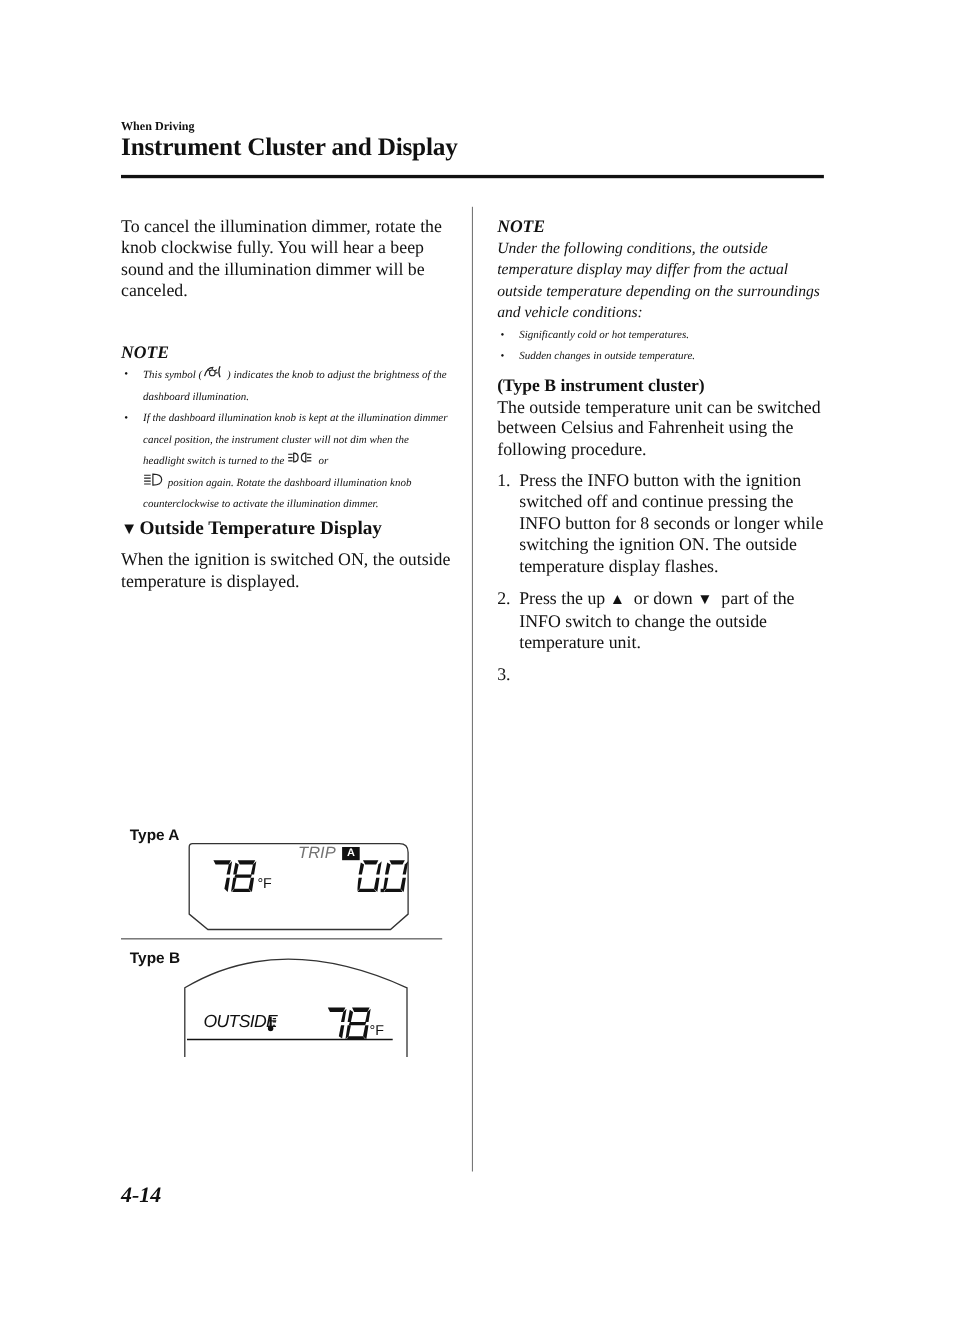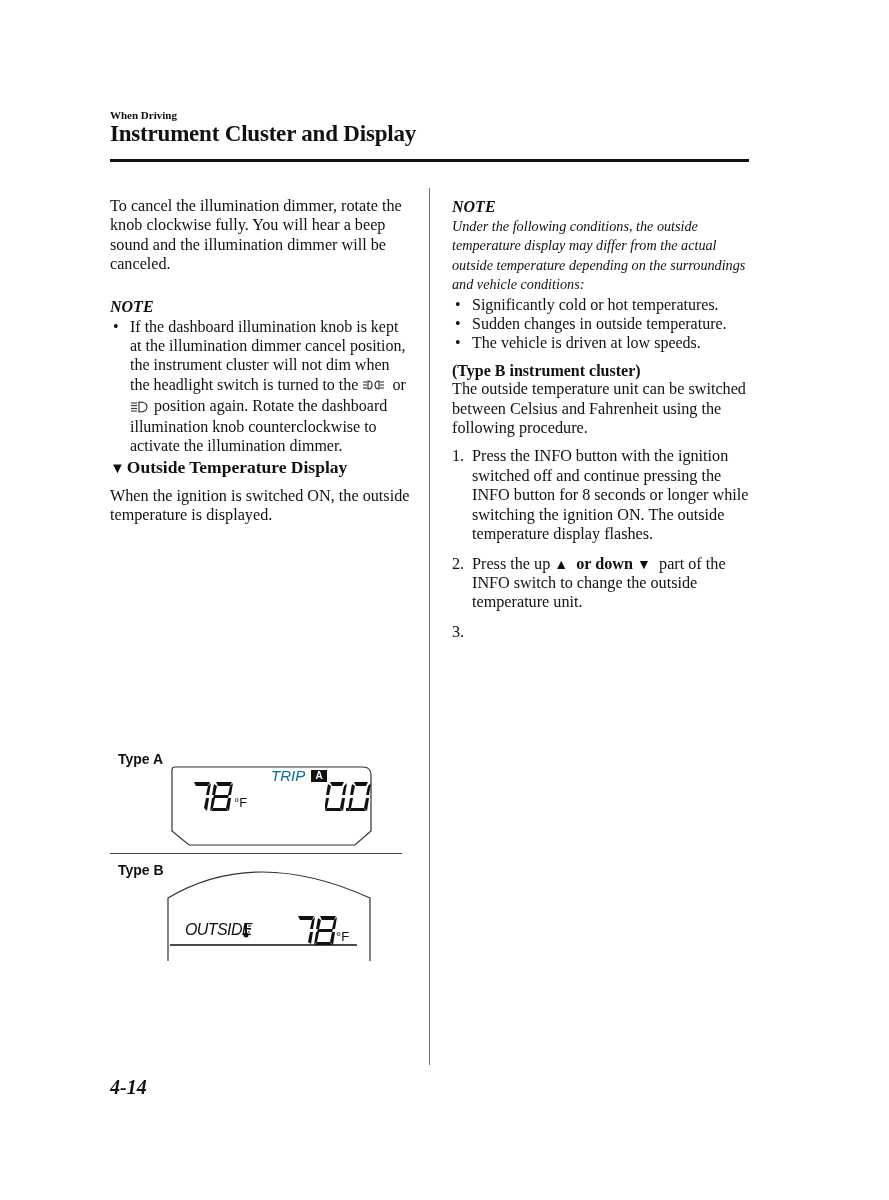--- a/index.html
+++ b/index.html
@@ -13,21 +13,21 @@
   .col-divider { position: absolute; left: 429px; top: 188px; width: 1px; height: 877px; background: #777; }
 
   .col { position: absolute; top: 197px; font-size: 16.2px; line-height: 19.4px; }
   .col-left { left: 110px; width: 300px; }
   .col-right { left: 452px; width: 300px; }
 
   p.body { margin-bottom: 19.4px; }
   .note-title { font-style: italic; font-weight: bold; font-size: 16px; line-height: 20px; }
   .note-text { font-style: italic; font-size: 14.2px; line-height: 19.4px; }
   ul.note-list { list-style: none; }
-  ul.note-list li { position: relative; padding-left: 20px; font-size: 16px; line-height: 19.4px; }
+  ul.note-list li { position: relative; padding-left: 20px; font-style: italic; font-size: 10px; line-height: 19.4px; }
   ul.note-list li::before { content: "•"; position: absolute; left: 3px; font-style: normal; }
 
   .heading-triangle { font-weight: bold; font-size: 17.5px; line-height: 22px; margin-bottom: 8px; }
   .heading-triangle .tri { font-size: 15px; margin-right: 2px; }
 
   .sub-heading { font-weight: bold; font-size: 16px; line-height: 19.4px; margin-top: 8px; }
   ol.steps { list-style: none; margin-top: 9px; }
   ol.steps li { position: relative; padding-left: 20px; margin-bottom: 10px; }
   ol.steps li .num { position: absolute; left: 0; }
 
@@ -43,25 +43,33 @@
 </head>
 <body>
 
 <div class="section-label">When Driving</div>
 <div class="page-title">Instrument Cluster and Display</div>
 <div class="title-rule"></div>
 
 <div class="col-divider"></div>
 
 <div class="col col-left">
-  <p class="body" style="margin-bottom:22px;">To cancel the illumination dimmer, rotate the knob clockwise fully. You will hear a beep sound and the illumination dimmer will be canceled.</p>
+  <p class="body" style="margin-bottom:36px;">To cancel the illumination dimmer, rotate the knob clockwise fully. You will hear a beep sound and the illumination dimmer will be canceled.</p>
 
   <div class="note">
     <div class="note-title">NOTE</div>
     <ul class="note-list">
+      <li>
+        <span>This symbol (</span><span class="inline-icon"><svg width="20" height="14" viewBox="0 0 20 14">
+              <path d="M2 11 Q4 3 10 3" stroke="#222" stroke-width="1.2" fill="none"></path>
+              <circle cx="9" cy="8" r="2.6" stroke="#222" stroke-width="1" fill="none"></circle>
+              <path d="M9 3v2M13 5l-1.5 1.3M14 8h-2M5 5l1.5 1.3" stroke="#222" stroke-width="1"></path>
+              <path d="M16 2 Q14 7 16 12" stroke="#222" stroke-width="1.2" fill="none"></path>
+            </svg></span><span> ) indicates the knob to adjust the brightness of the dashboard illumination.</span>
+      </li>
       <li>
         <span>If the dashboard illumination knob is kept at the illumination dimmer cancel position, the instrument cluster will not dim when the headlight switch is turned to the </span><span class="inline-icon"><svg width="26" height="12" viewBox="0 0 26 12">
               <path d="M1 3h4M1 6h4M1 9h4" stroke="#222" stroke-width="1"></path>
               <path d="M6 2 Q10 2 10 6 Q10 10 6 10 Z" stroke="#222" stroke-width="1.1" fill="none"></path>
               <path d="M17 2 Q13 2 13 6 Q13 10 17 10 Z" stroke="#222" stroke-width="1.1" fill="none"></path>
               <path d="M18 3h4M18 6h4M18 9h4" stroke="#222" stroke-width="1"></path>
             </svg></span><span> or </span><br><span class="inline-icon"><svg width="20" height="12" viewBox="0 0 20 12">
               <path d="M1 2h6M1 4.7h6M1 7.4h6M1 10h6" stroke="#222" stroke-width="1"></path>
               <path d="M9 1 Q17 1 17 6 Q17 11 9 11 Z" stroke="#222" stroke-width="1.1" fill="none"></path>
             </svg></span><span> position again. Rotate the dashboard illumination knob counterclockwise to activate the illumination dimmer.</span>
@@ -88,21 +96,21 @@
     <polygon points="24,2 40,2 38,6 26,6"></polygon>
     <polygon points="22,4 25,6 23,15 20,15"></polygon>
     <polygon points="38,6 41,3 39,15 36,15"></polygon>
     <polygon points="22,15 37,15 36,18 21,18"></polygon>
     <polygon points="20,18 23,18 21,28 18,31"></polygon>
     <polygon points="36,18 39,18 37,31 34,28"></polygon>
     <polygon points="21,28 34,28 36,31 19,31"></polygon>
   </g>
 </svg>
 <div style="position:absolute; left:234px; top:795px; font-family:'Liberation Sans',sans-serif; font-size:13px; color:#111;">°F</div>
-<div style="position:absolute; left:271px; top:767px; font-family:'Liberation Sans',sans-serif; font-style:italic; font-size:15px; color:#0369a1;">TRIP</div>
+<div style="position:absolute; left:271px; top:767px; font-family:'Liberation Sans',sans-serif; font-style:italic; font-size:15px; color:#737373;">TRIP</div>
 <div style="position:absolute; left:311px; top:770px; width:16px; height:12px; background:#111; color:#fff; font-family:'Liberation Sans',sans-serif; font-weight:bold; font-size:10px; line-height:12px; text-align:center;">A</div>
 
 <svg class="fig-svg" style="left:325px; top:780px;" width="48" height="34" viewBox="0 0 48 34">
   <g fill="#111">
     <polygon points="5,2 19,2 17,6 7,6"></polygon>
     <polygon points="3,4 6,6 4,15 1,15"></polygon>
     <polygon points="19,6 22,3 20,15 17,15"></polygon>
     <polygon points="1,18 4,18 2,28 -1,31"></polygon>
     <polygon points="17,18 20,18 18,31 15,28"></polygon>
     <polygon points="2,28 15,28 17,31 0,31"></polygon>
@@ -146,35 +154,34 @@
 </svg>
 <div style="position:absolute; left:336px; top:929px; font-family:'Liberation Sans',sans-serif; font-size:13px; color:#111;">°F</div>
 
 <div class="col col-right">
   <div class="note">
     <div class="note-title">NOTE</div>
     <div class="note-text">Under the following conditions, the outside temperature display may differ from the actual outside temperature depending on the surroundings and vehicle conditions:</div>
     <ul class="note-list">
       <li>Significantly cold or hot temperatures.</li>
       <li>Sudden changes in outside temperature.</li>
-      <li>The vehicle is driven at low speeds.</li>
     </ul>
   </div>
 
   <div class="sub-heading">(Type B instrument cluster)</div>
   <p>The outside temperature unit can be switched between Celsius and Fahrenheit using the following procedure.</p>
 
   <ol class="steps">
     <li>
       <span class="num">1.</span>
       <span>Press the INFO button with the ignition switched off and continue pressing the INFO button for 8 seconds or longer while switching the ignition ON. The outside temperature display flashes.</span>
     </li>
     <li>
       <span class="num">2.</span>
-      <span>Press the up </span><span style="font-size:14px;">▲</span><span style="white-space:pre-wrap;font-weight:bold;">  or down </span><span style="font-size:14px;">▼</span><span style="white-space:pre-wrap;">  part of the INFO switch to change the outside temperature unit.</span>
+      <span>Press the up </span><span style="font-size:14px;">▲</span><span style="white-space:pre-wrap;">  or down </span><span style="font-size:14px;">▼</span><span style="white-space:pre-wrap;">  part of the INFO switch to change the outside temperature unit.</span>
     </li>
     <li>
       <span class="num">3.</span>
     </li>
   </ol>
 </div>
 
 <div class="page-number">4-14</div>
 
 </body></html>

